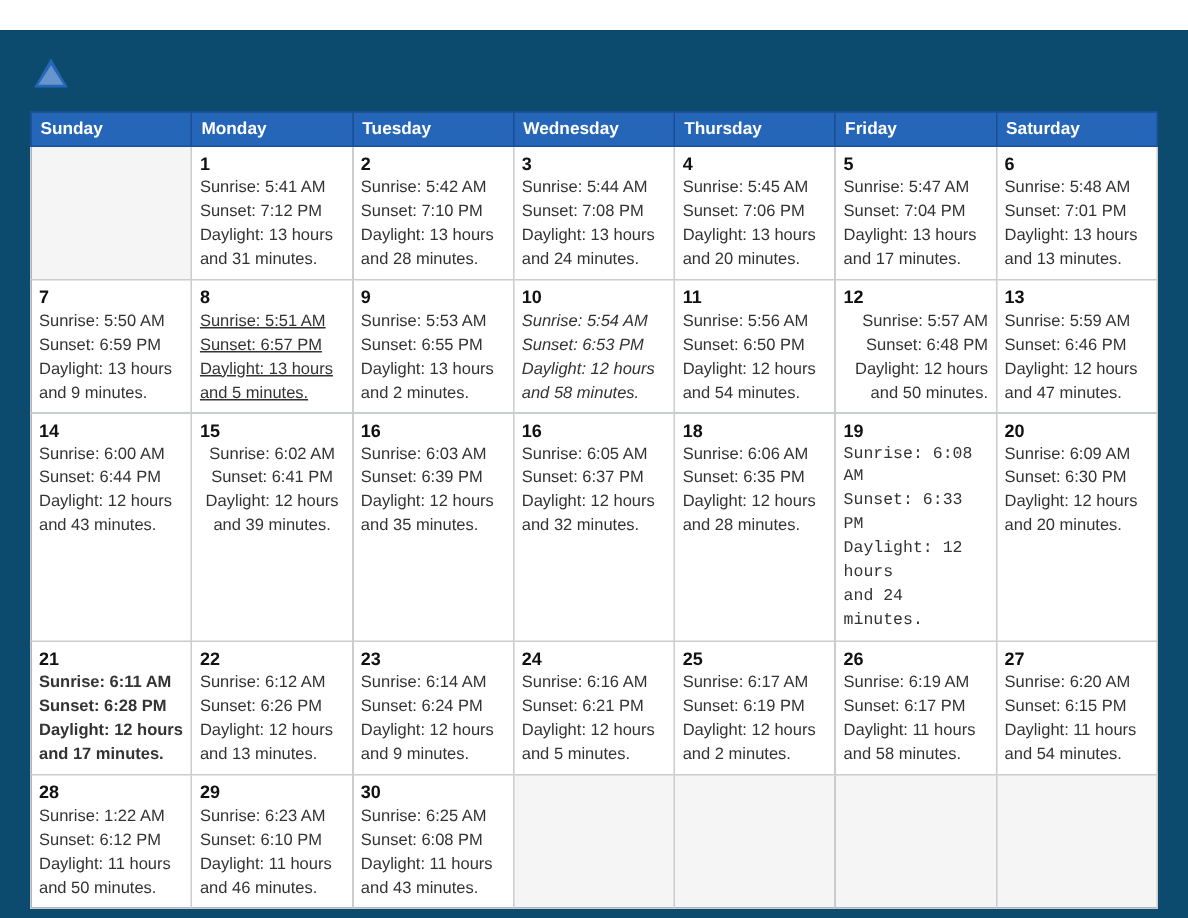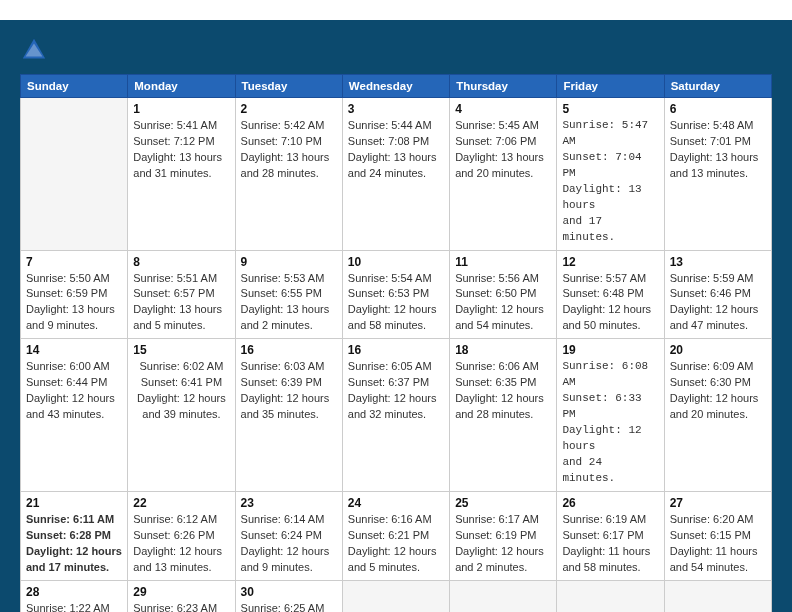--- a/index.html
+++ b/index.html
@@ -152,21 +152,21 @@
           </td>
           <td>
             <span class="day-number">4</span>
             <div class="day-info" style="white-space: pre-line;">Sunrise: 5:45 AM
 Sunset: 7:06 PM
 Daylight: 13 hours
 and 20 minutes.</div>
           </td>
           <td>
             <span class="day-number">5</span>
-            <div class="day-info" style="white-space: pre-line; font-family: Liberation Mono, monospace;">Sunrise: 5:47 AM
+            <div class="day-info" style="white-space: pre-line;">Sunrise: 5:47 AM
 Sunset: 7:04 PM
 Daylight: 13 hours
 and 17 minutes.</div>
           </td>
           <td>
             <span class="day-number">6</span>
             <div class="day-info" style="white-space: pre-line;">Sunrise: 5:48 AM
 Sunset: 7:01 PM
 Daylight: 13 hours
 and 13 minutes.</div>
@@ -175,49 +175,49 @@
         <tr>
           <td>
             <span class="day-number">7</span>
             <div class="day-info" style="white-space: pre-line;">Sunrise: 5:50 AM
 Sunset: 6:59 PM
 Daylight: 13 hours
 and 9 minutes.</div>
           </td>
           <td>
             <span class="day-number">8</span>
-            <div class="day-info" style="white-space: pre-line;">Sunrise: 5:51 AM
+            <div class="day-info" style="white-space: pre-line; text-decoration: underline;">Sunrise: 5:51 AM
 Sunset: 6:57 PM
 Daylight: 13 hours
 and 5 minutes.</div>
           </td>
           <td>
             <span class="day-number">9</span>
             <div class="day-info" style="white-space: pre-line;">Sunrise: 5:53 AM
 Sunset: 6:55 PM
 Daylight: 13 hours
 and 2 minutes.</div>
           </td>
           <td>
             <span class="day-number">10</span>
-            <div class="day-info" style="white-space: pre-line;">Sunrise: 5:54 AM
+            <div class="day-info" style="white-space: pre-line; font-style: italic;">Sunrise: 5:54 AM
 Sunset: 6:53 PM
 Daylight: 12 hours
 and 58 minutes.</div>
           </td>
           <td>
             <span class="day-number">11</span>
             <div class="day-info" style="white-space: pre-line;">Sunrise: 5:56 AM
 Sunset: 6:50 PM
 Daylight: 12 hours
 and 54 minutes.</div>
           </td>
           <td>
             <span class="day-number">12</span>
-            <div class="day-info" style="white-space: pre-line;">Sunrise: 5:57 AM
+            <div class="day-info" style="white-space: pre-line; text-align: right;">Sunrise: 5:57 AM
 Sunset: 6:48 PM
 Daylight: 12 hours
 and 50 minutes.</div>
           </td>
           <td>
             <span class="day-number">13</span>
             <div class="day-info" style="white-space: pre-line;">Sunrise: 5:59 AM
 Sunset: 6:46 PM
 Daylight: 12 hours
 and 47 minutes.</div>

